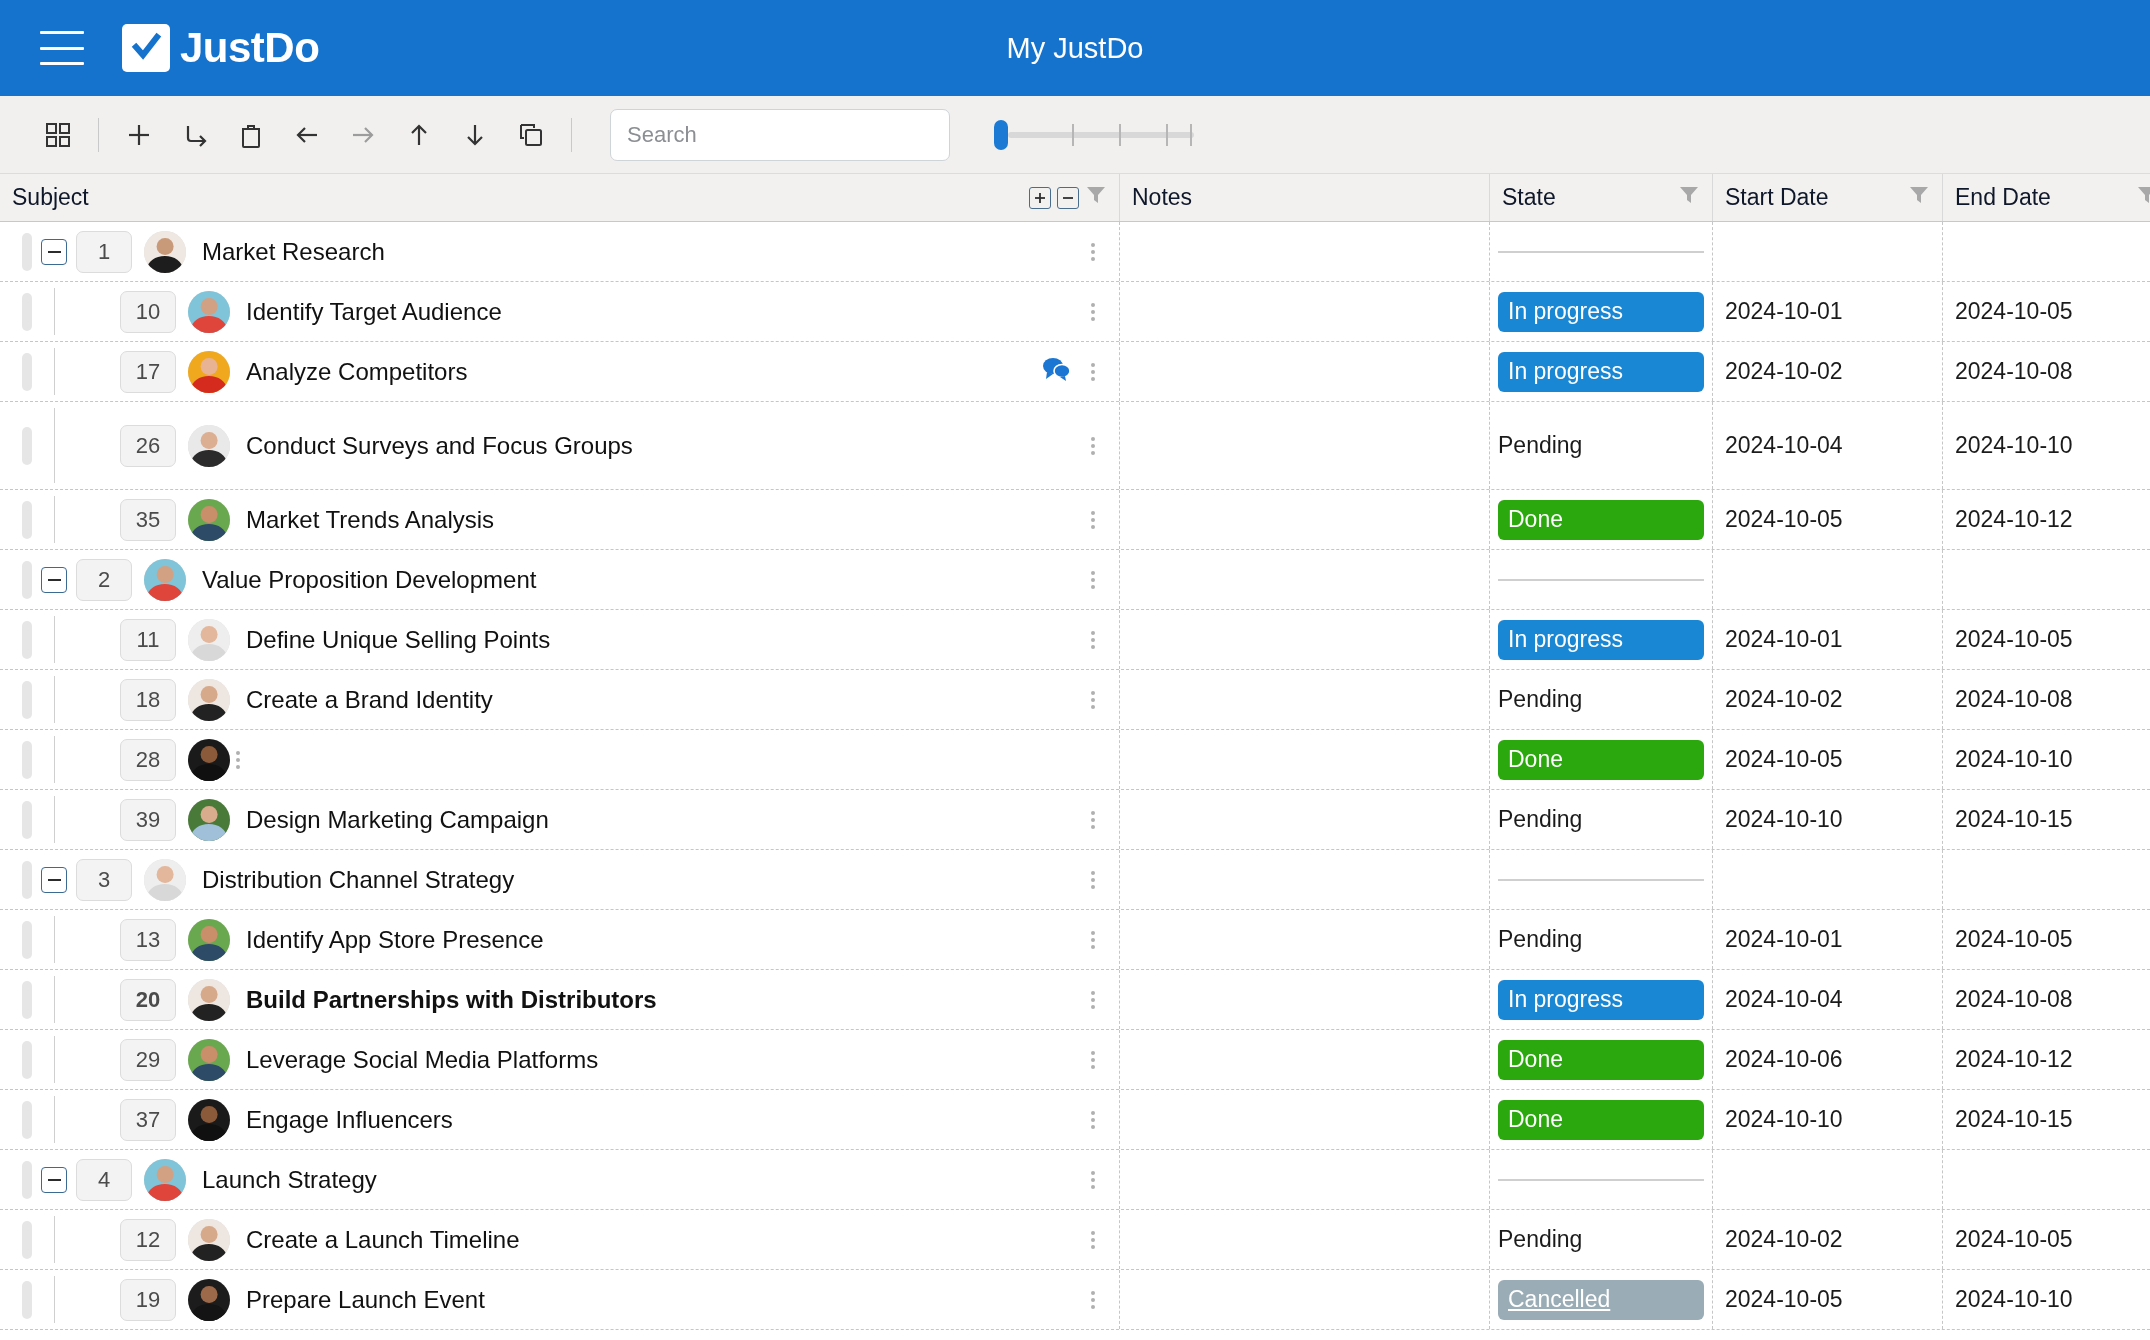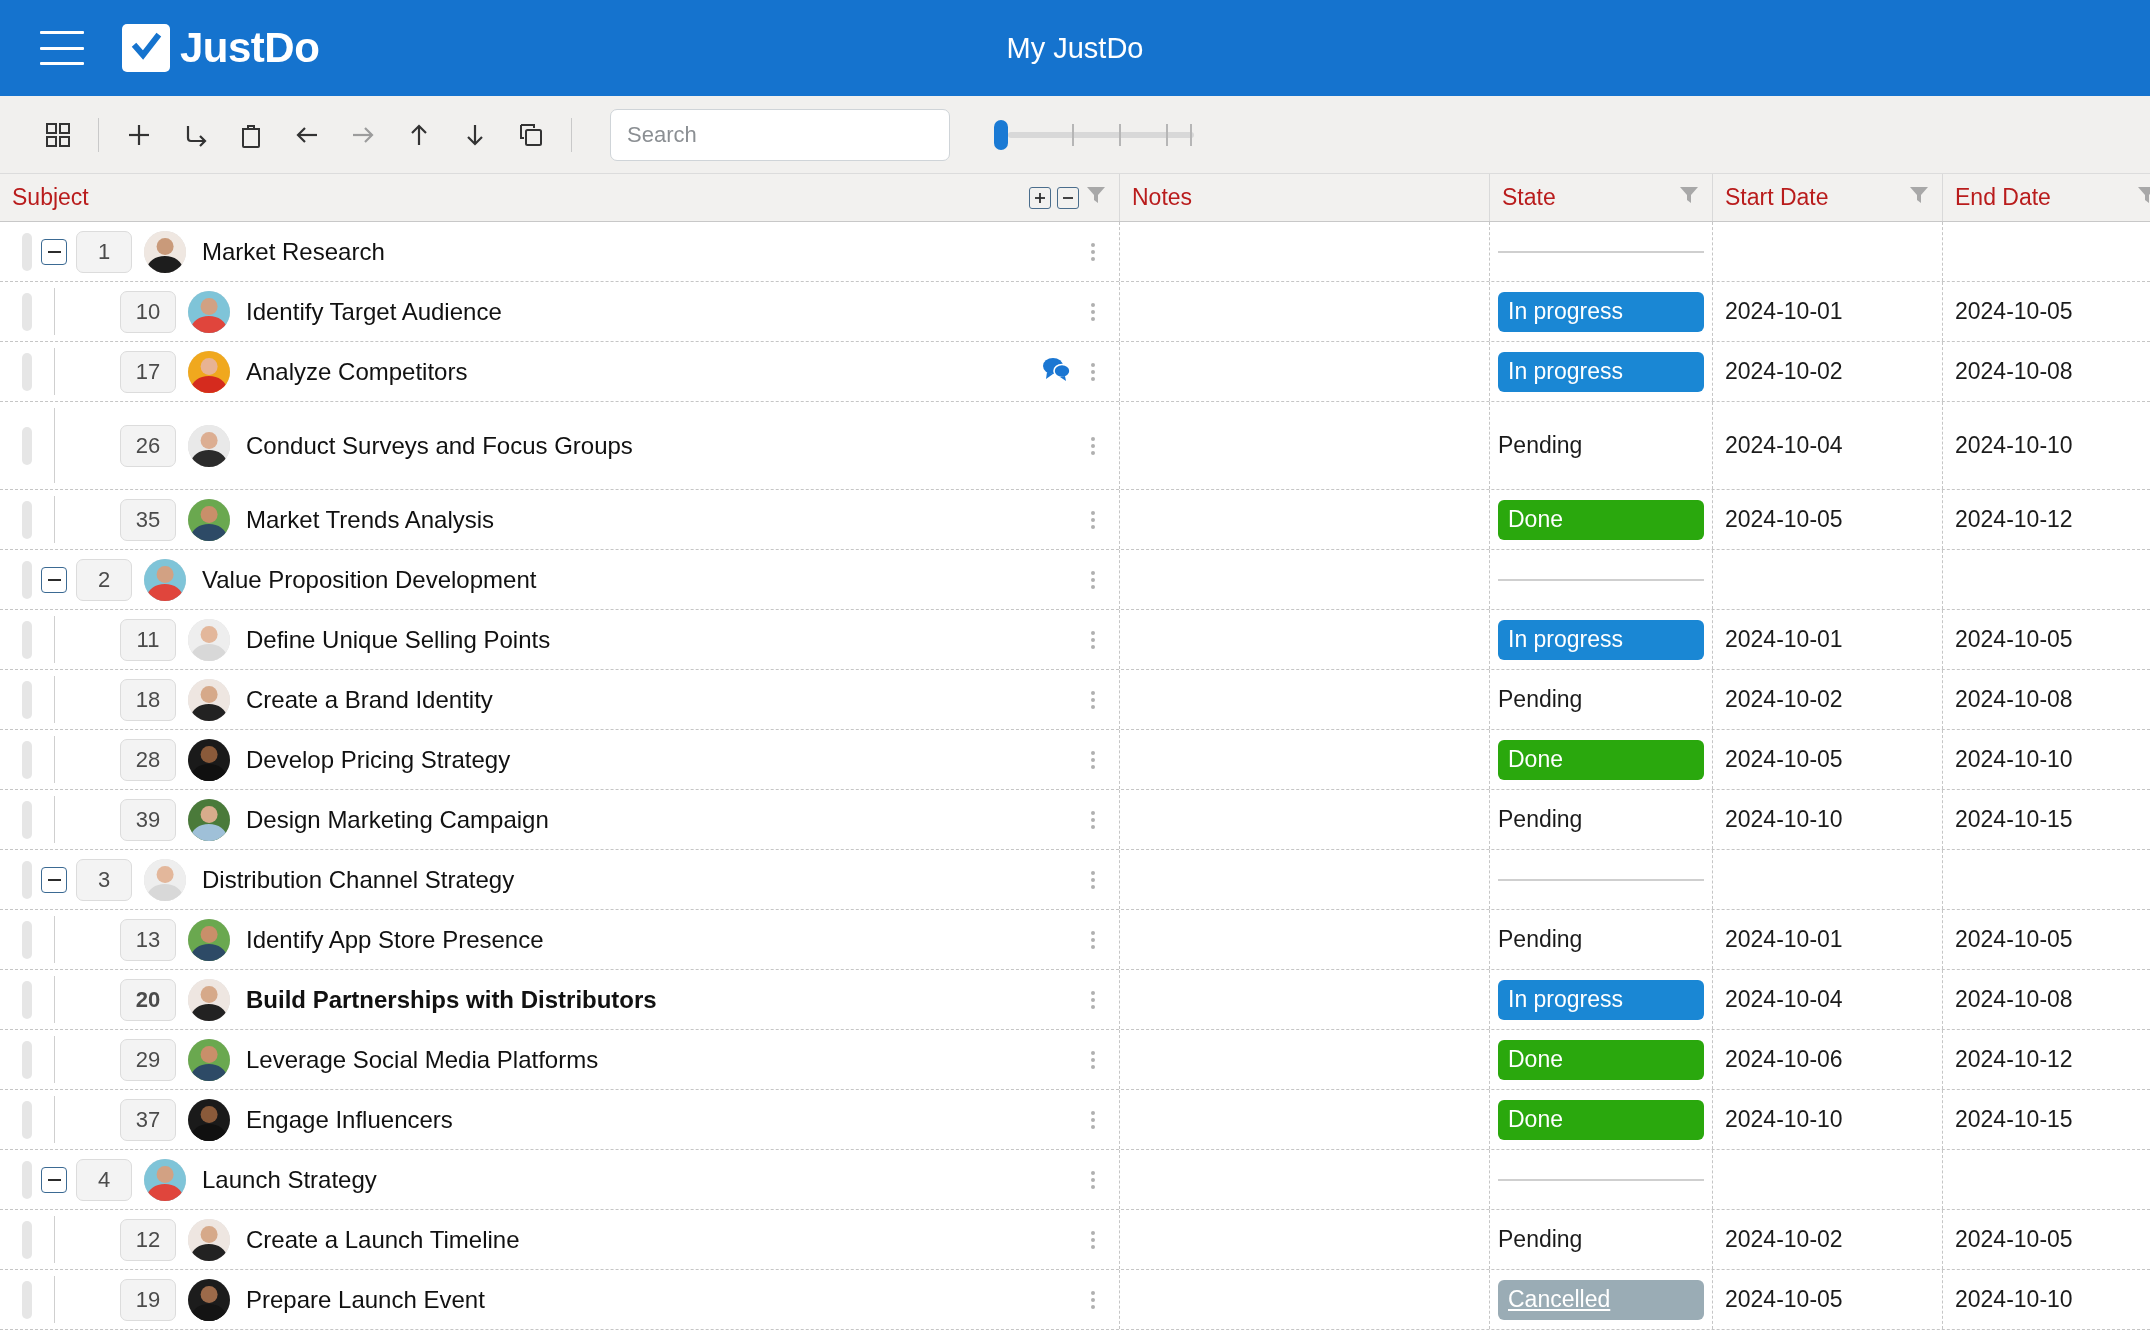--- a/index.html
+++ b/index.html
@@ -128,21 +128,21 @@
     display: flex;
     height: 48px;
     background: #f2f1ef;
     border-bottom: 1px solid #c8c8c8;
     flex: 0 0 48px;
   }
   .hcell {
     display: flex; align-items: center;
     padding: 0 12px;
     font-size: 23px;
-    color: #b91c1c;
+    color: #0f172a;
     border-right: 1px solid #d9d9d9;
     position: relative;
     flex: 0 0 auto;
     white-space: nowrap;
   }
   .hcell .htitle { flex: 1 1 auto; }
   .hicons { display: flex; align-items: center; gap: 6px; }
   .hbox {
     width: 22px; height: 22px;
     border: 1.6px solid #4a6d8c;
@@ -712,21 +712,20 @@
             <div class="tree-slot">
               <div class="tree-line"></div>
             </div>
             <div class="indent"></div>
             <div class="id-badge">28</div>
             <div class="avatar">
               <div class="av-bg" style="background:#1a1a1a"></div>
               <div class="av-body" style="background:#101010"></div>
               <div class="av-head" style="background:#8a5a3a"></div>
             </div>
-            <div class="subject-text">Develop Pricing Strategy</div>
             <div class="row-actions">
               <span class="kebab">
                 <i></i>
                 <i></i>
                 <i></i>
               </span>
             </div>
           </div>
         </div>
         <div class="cell" style="width: 370px;"></div>

